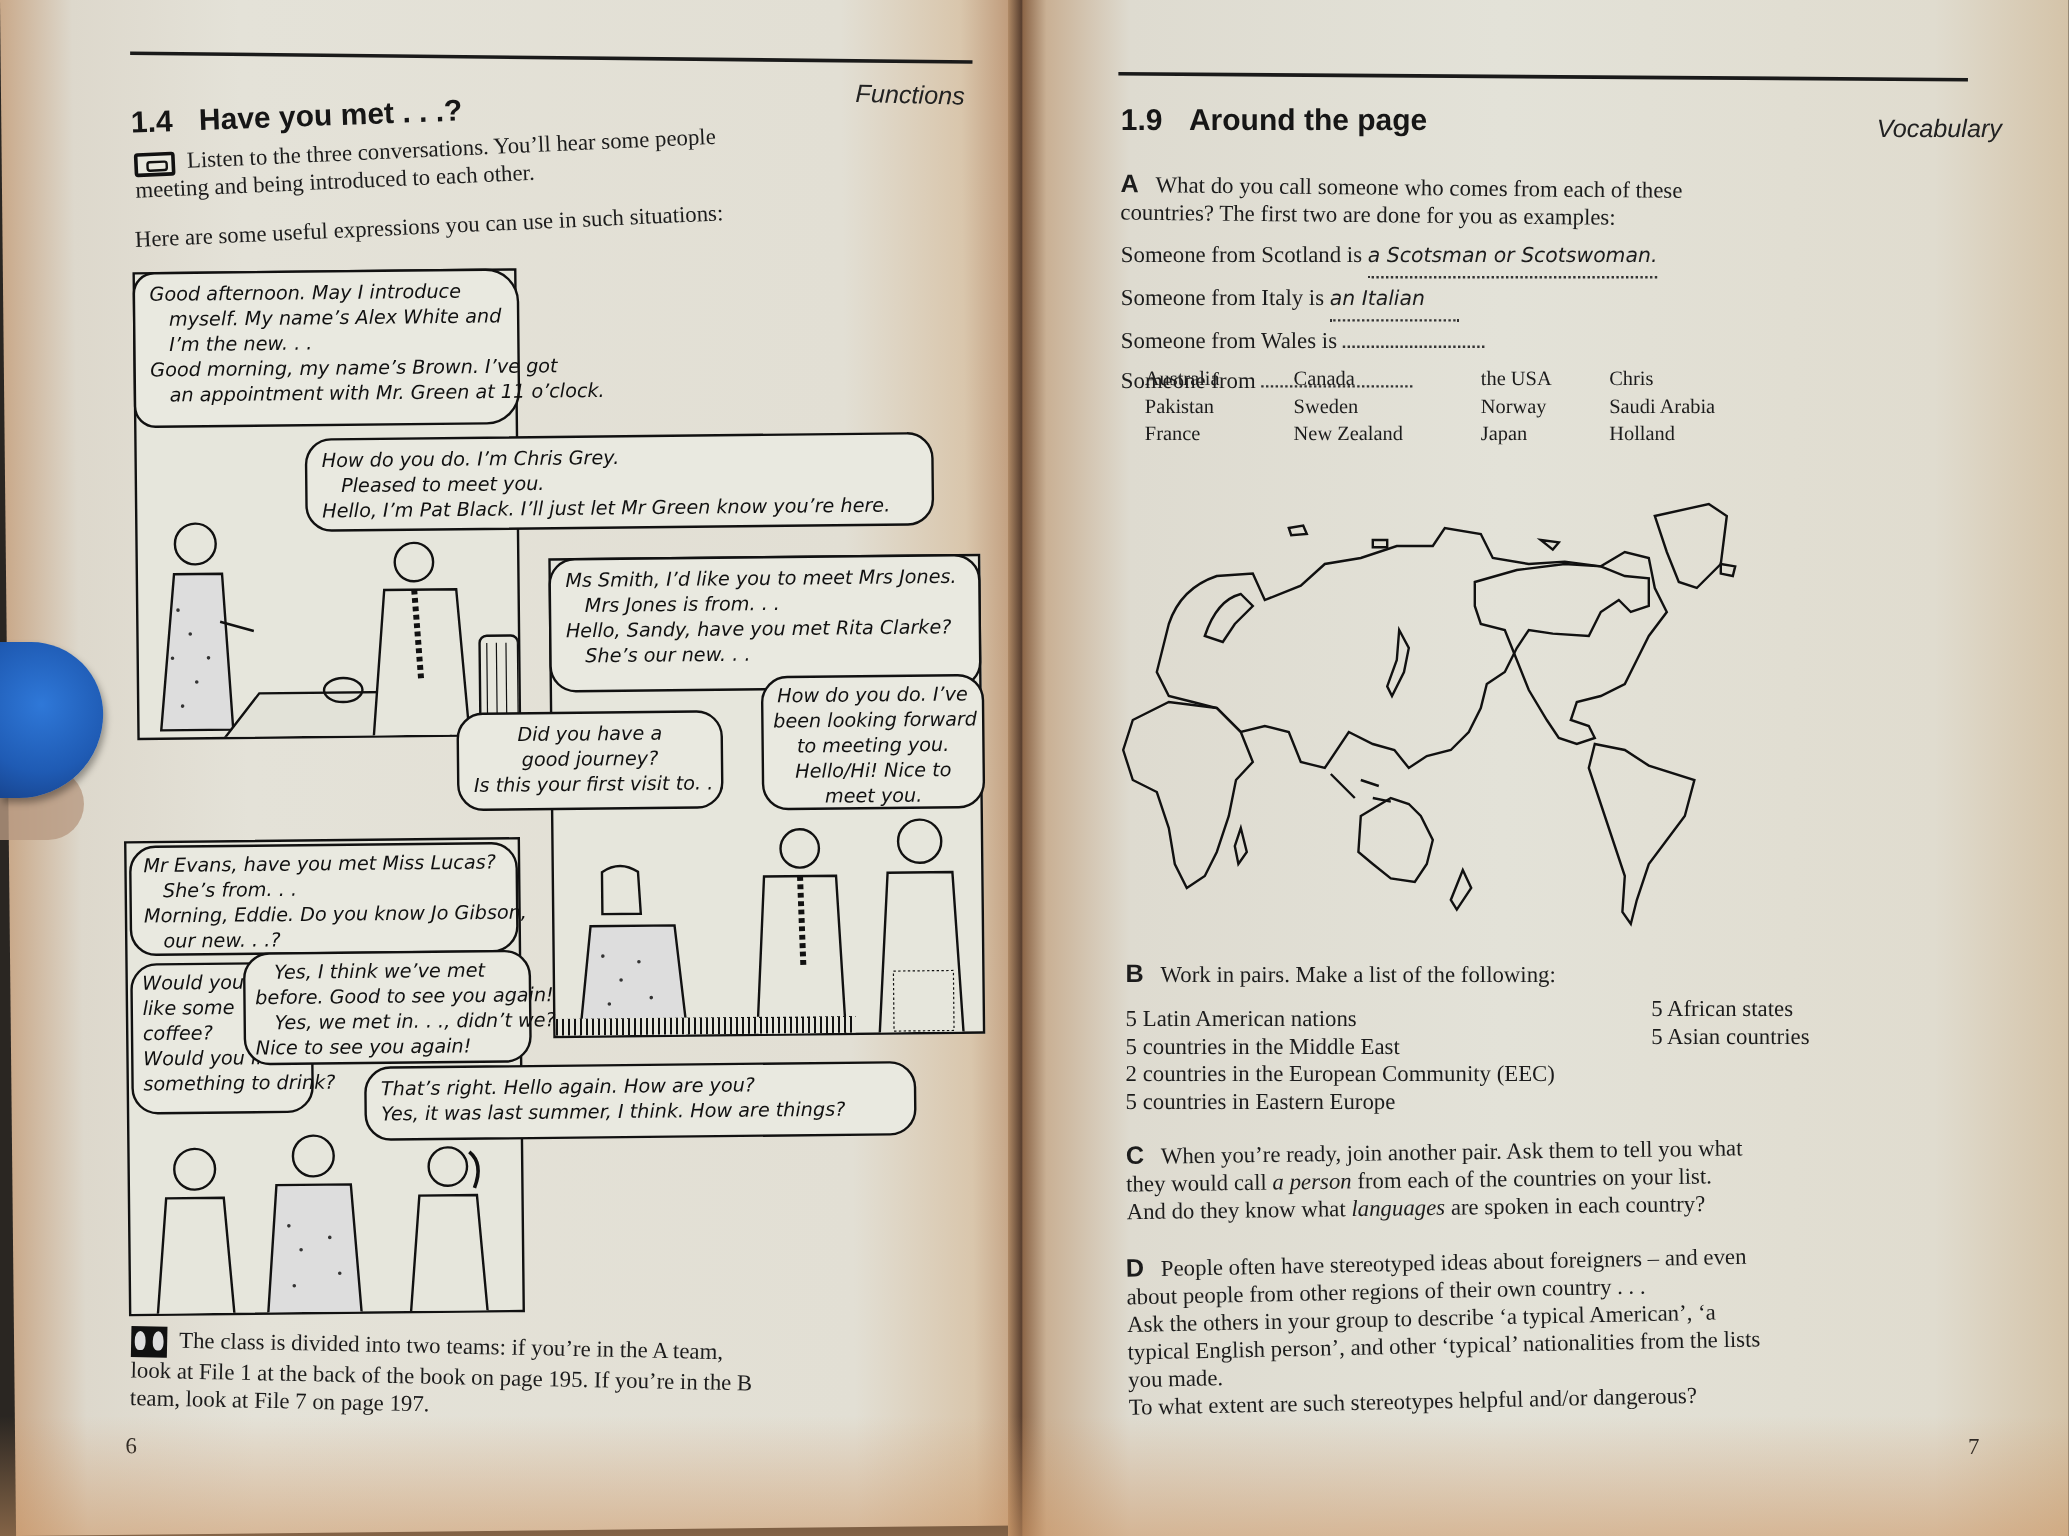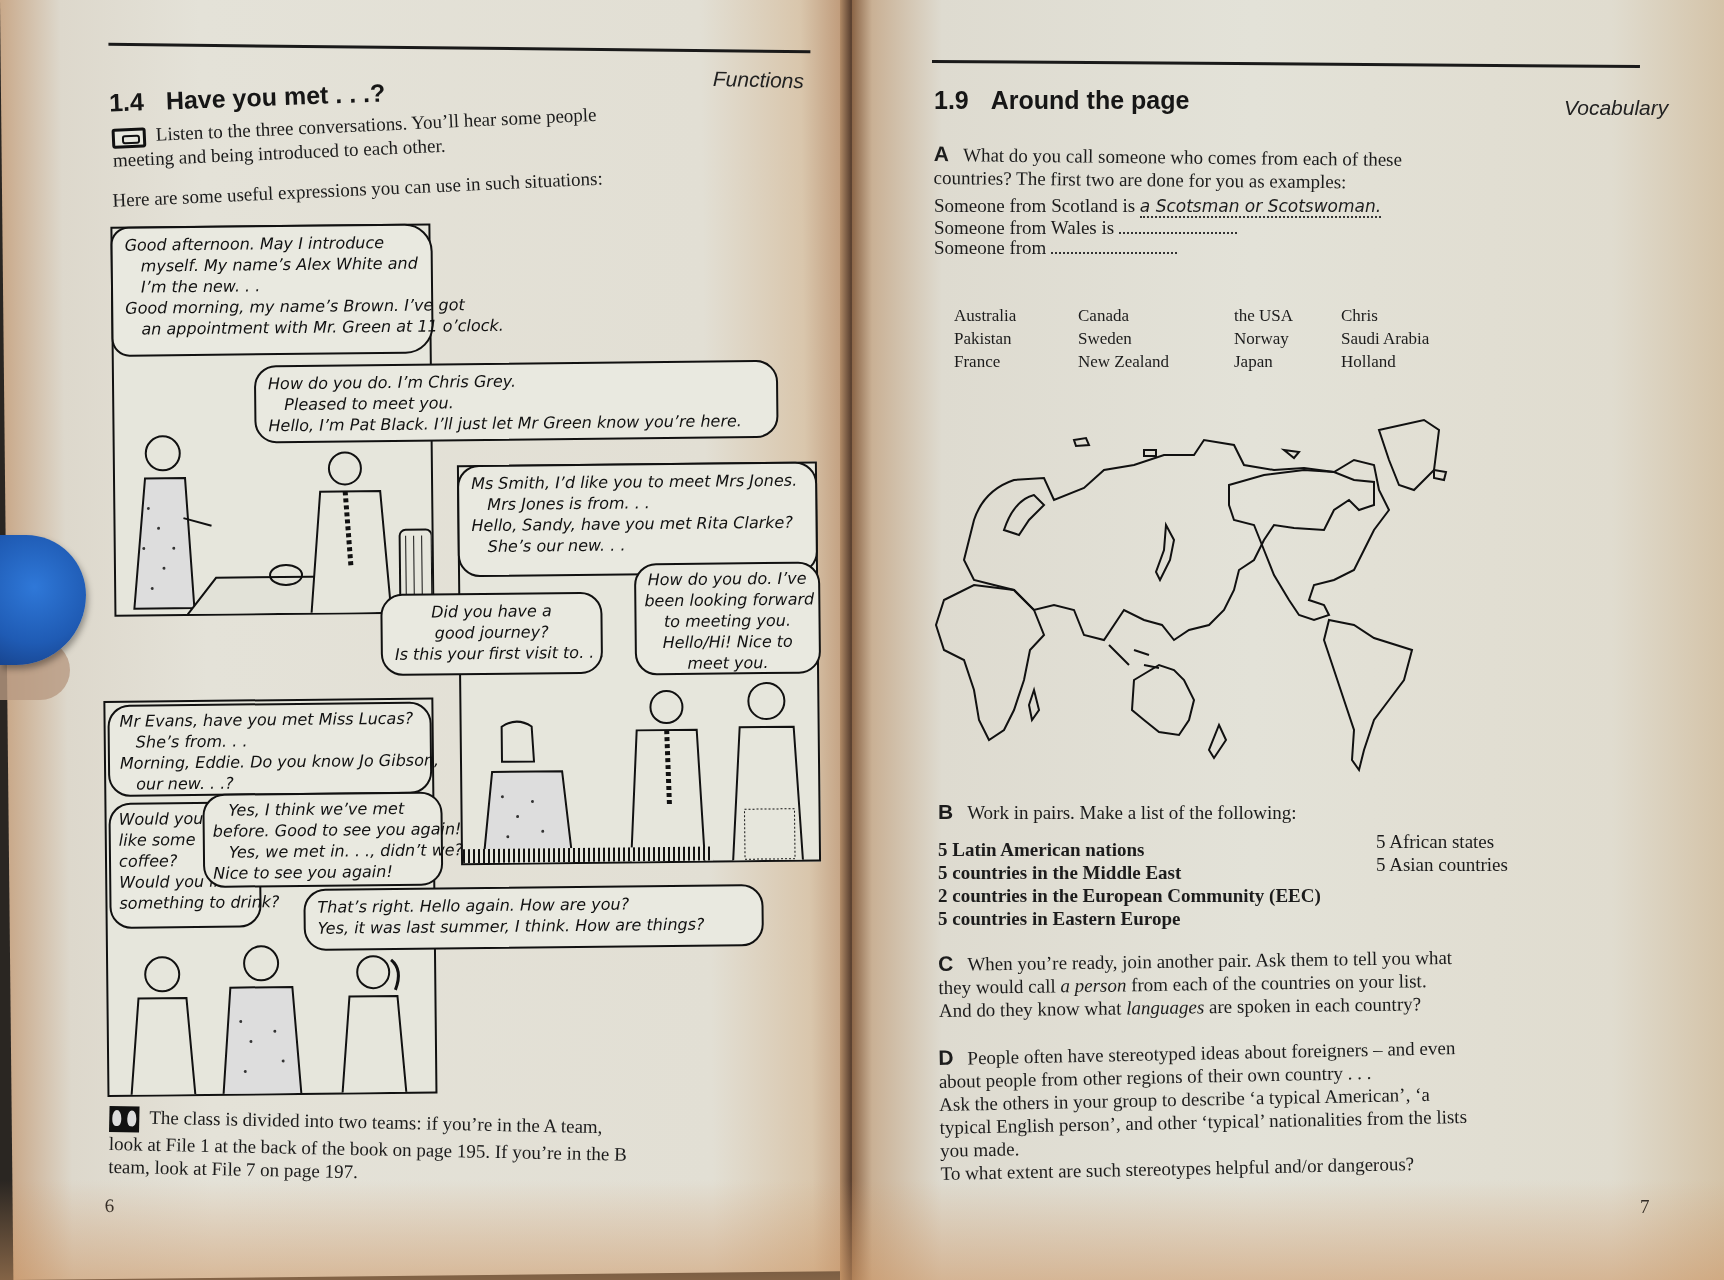--- a/index.html
+++ b/index.html
@@ -212,22 +212,23 @@
   <div class="sec-title" style="left:82px; top:86px;">
     <span class="num">1.9</span><span>Around the page</span>
   </div>
   <div class="sec-cat" style="left:676px; top:96px;margin-left:36px;">Vocabulary</div>
 
   <div class="para" style="left:82px; top:142px; transform:rotate(0.6deg); transform-origin:0 0;">
     <span class="letter">A</span><span>What do you call someone who comes from each of these</span><br>
     <span>countries? The first two are done for you as examples:</span>
   </div>
 
-  <div class="para" style="left:82px; top:196px; line-height:20px;">
+  <div class="para" style="left:82px; top:196px; line-height:33px;">
     <div><span>Someone from Scotland is </span><span class="hand fill-line">a Scotsman or Scotswoman.</span></div>
+    <div><span>Someone from Italy is </span><span class="hand fill-line" style="min-width:108px;">an Italian</span></div>
     <div><span>Someone from Wales is </span><span class="fill-line" style="width:118px; height:14px;"></span></div>
     <div><span>Someone from </span><span class="fill-line" style="width:126px; height:14px;"></span></div>
   </div>
 
   <div class="country-grid" style="left:102px; top:304px;">
     <span>Australia</span>
     <span>Canada</span>
     <span>the USA</span>
     <span>Chris</span>
     <span>Pakistan</span>
@@ -263,21 +264,21 @@
     <path d="M445 20 L490 10 L505 20 L500 60 L480 80 L465 75 L455 50 Z"></path>
 
     <path d="M395 210 L420 215 L440 228 L478 240 L470 270 L455 290 L440 310 L430 340 L425 360 L418 350 L420 320 L410 290 L400 260 L390 230 Z"></path>
 
     <path d="M140 30 L152 28 L155 35 L142 36 Z M210 40 L222 40 L222 46 L210 46 Z M350 40 L365 42 L360 48 Z M500 60 L512 62 L510 70 L500 68 Z"></path>
   </svg>
 
   <div class="para" style="left:86px; top:800px;">
     <span class="letter">B</span><span>Work in pairs. Make a list of the following:</span>
   </div>
-  <div class="para" style="left:86px; top:838px; line-height:23px;font-weight:bold;">
+  <div class="para" style="left:86px; top:838px; line-height:23px;">
     <div>5 Latin American nations</div>
     <div>5 countries in the Middle East</div>
     <div>2 countries in the European Community (EEC)</div>
     <div>5 countries in Eastern Europe</div>
   </div>
   <div class="para" style="left:524px; top:830px; line-height:23px;">
     <div>5 African states</div>
     <div>5 Asian countries</div>
   </div>
 

